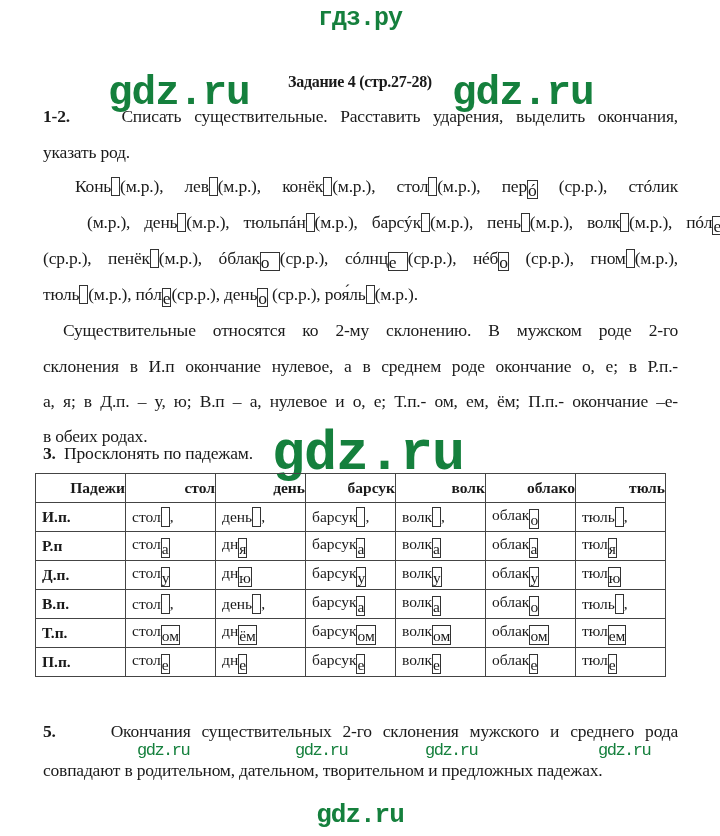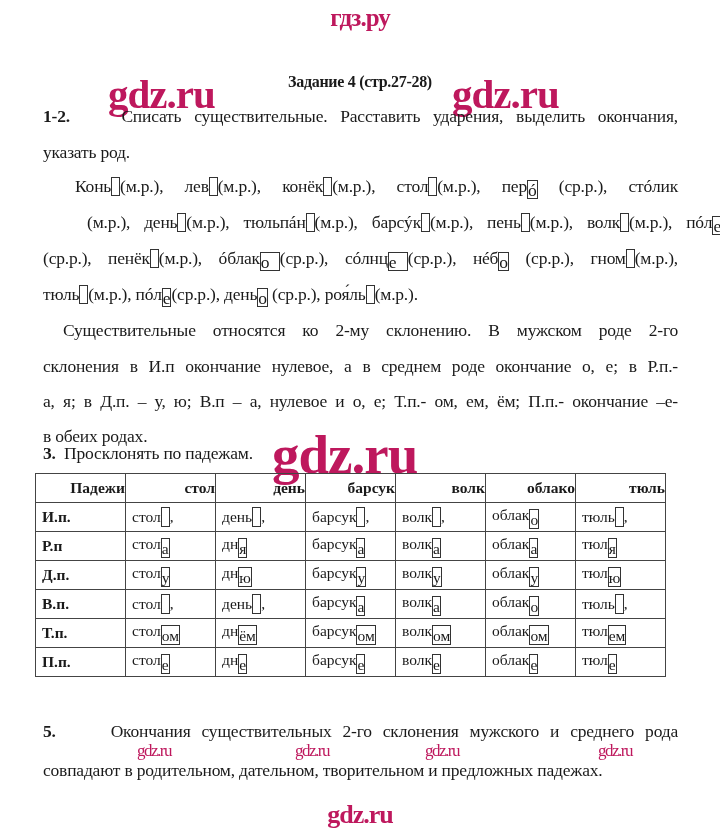--- a/index.html
+++ b/index.html
@@ -1,18 +1,18 @@
 <!DOCTYPE html>
 <html><head>
 <meta charset="utf-8">
 <style>
   html, body { margin:0; padding:0; background:#ffffff; }
   body { width:720px; height:836px; position:relative; overflow:hidden;
          font-family:"Liberation Serif", serif; color:#1a1a1a; }
-  .wm { position:absolute; font-family:Liberation Serif, serif; font-weight:bold; color:#be185d; letter-spacing:-1px; }
+  .wm { position:absolute; font-family:Liberation Mono, monospace; font-weight:bold; color:#15803d; letter-spacing:-1px; }
   .wm-top { top:4px; left:0; width:720px; text-align:center; font-size:25px; }
   .wm-big { font-size:41px; letter-spacing:-1px; }
   .wm-small { font-size:17px; font-weight:normal; letter-spacing:-1.5px; }
   .wm-bottom { top:800px; left:0; width:720px; text-align:center; font-size:26px; }
   .title { position:absolute; top:73px; left:0; width:720px; text-align:center; font-weight:bold; font-size:16px; letter-spacing:-0.3px; }
   .line { position:absolute; left:43px; width:635px; font-size:17.5px; white-space:nowrap; letter-spacing:-0.2px; }
   .justify { text-align:justify; text-align-last:justify; }
   b.num { font-weight:bold; }
   .box { display:inline-block; border:1px solid #333; min-width:9px; height:19px; line-height:18px; vertical-align:-4px; text-align:center; padding:0; box-sizing:border-box; }
   table.decl { position:absolute; left:35px; top:473px; border-collapse:collapse; font-size:15.5px; }

